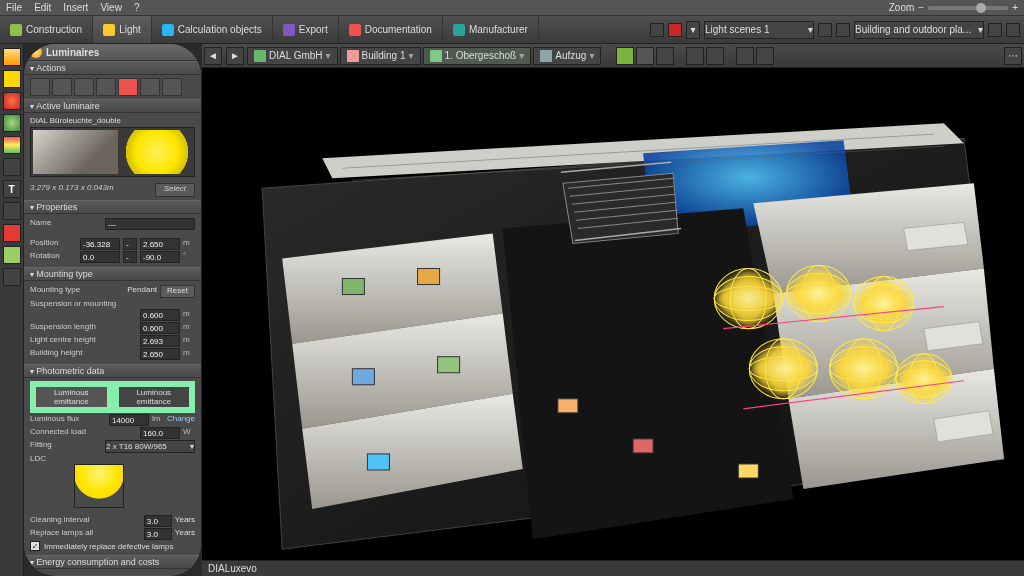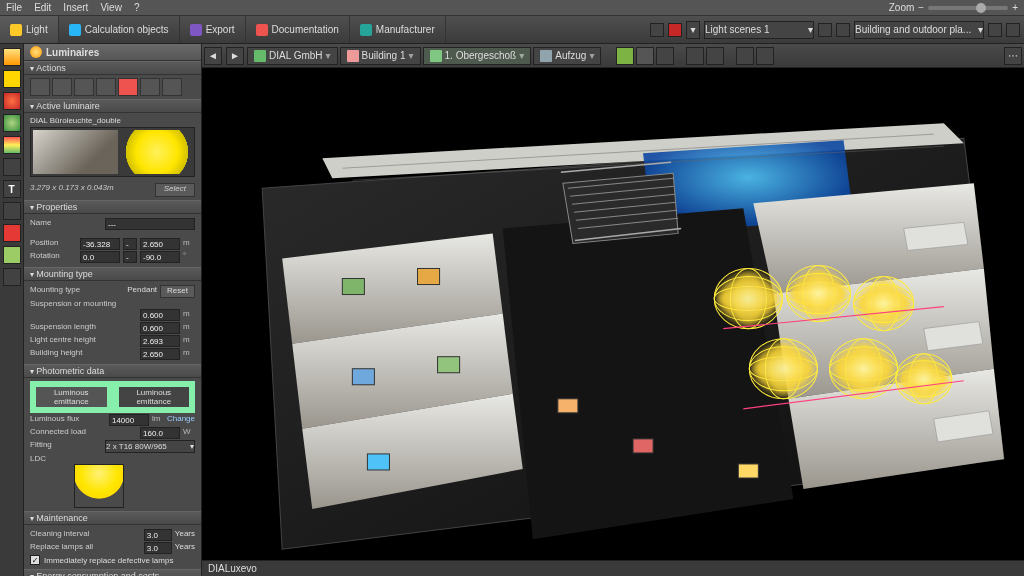--- a/index.html
+++ b/index.html
@@ -14,21 +14,21 @@
   .maintabs .tab.active{background:linear-gradient(#5c5c5c,#494949);}
   .maintabs .spacer{flex:1;}
   .maintabs .right{display:flex;align-items:center;gap:4px;margin-right:4px;}
   .dropdown{background:#444;border:1px solid #222;height:18px;min-width:110px;display:flex;align-items:center;padding:0 0;justify-content:space-between;}
   .dropdown.small{min-width:14px;width:14px;justify-content:center;padding:0;}
   .sq{width:14px;height:14px;border:1px solid #222;}
   .ico{width:12px;height:12px;display:inline-block;}
   .layout{display:flex;height:532px;}
   .toolstrip{width:24px;background:#3a3a3a;border-right:1px solid #222;display:flex;flex-direction:column;align-items:center;padding-top:4px;gap:4px;}
   .toolbtn{width:18px;height:18px;border:1px solid #222;display:flex;align-items:center;justify-content:center;cursor:pointer;}
-  .sidebar{width:178px;background:#555;border-right:1px solid #222;display:flex;flex-direction:column;overflow:hidden;}
+  .sidebar{width:178px;background:#555;border-right:1px solid #222;display:flex;flex-direction:column;overflow:hidden;border-radius:32px;}
   .sidehdr{background:linear-gradient(#6a6a6a,#565656);padding:2px 6px;border-bottom:1px solid #333;font-weight:bold;display:flex;align-items:center;gap:4px;}
   .panelhdr{background:linear-gradient(#5a5a5a,#4a4a4a);padding:1px 6px;border-bottom:1px solid #333;border-top:1px solid #666;font-size:9px;cursor:pointer;}
   .panelhdr::before{content:"▾ ";font-size:8px;}
   .panelbody{padding:3px 6px;background:#4a4a4a;}
   .iconrow{display:flex;gap:2px;flex-wrap:wrap;}
   .iconrow .btn{width:20px;height:18px;border:1px solid #333;background:#555;cursor:pointer;}
   .lumpreview{display:flex;gap:4px;background:#3a3a3a;height:50px;padding:2px;border:1px solid #222;}
   .lumpreview .room{flex:1.2;background:linear-gradient(135deg,#d8d4cc,#6a645a 70%);}
   .lumpreview .bulb{flex:1;background:radial-gradient(circle at 50% 50%,#fff05a 0%,#ffe600 50%,#d3c200 75%,#3a3a3a 76%);}
   .dimline{font-size:8px;color:#ccc;margin-top:6px;display:flex;justify-content:space-between;font-style:italic;}
@@ -68,20 +68,24 @@
   <div class="zoom">
     <span>Zoom</span>
     <span>−</span>
     <div class="track"></div>
     <span>+</span>
   </div>
 </div>
 
 <div class="maintabs">
   <div id="maintabs-holder" style="display:flex;height:100%;">
+      <div class="tab">
+        <span class="ico" style="background:#8bc34a;border-radius:2px"></span>
+        <span>Construction</span>
+      </div>
       <div class="tab active">
         <span class="ico" style="background:#ffca28;border-radius:2px"></span>
         <span>Light</span>
       </div>
       <div class="tab">
         <span class="ico" style="background:#29b6f6;border-radius:2px"></span>
         <span>Calculation objects</span>
       </div>
       <div class="tab">
         <span class="ico" style="background:#7e57c2;border-radius:2px"></span>
@@ -247,21 +251,20 @@
       </div>
       <div class="row">
           <span class="lab">LDC</span>
         </div>
       <div class="ldc">
           <div style="width:40px"></div>
           <div class="graph"></div>
         </div>
     </div>
 
-    <div class="panelhdr">Maintenance</div>
     <div class="panelbody">
       <div class="row">
           <span class="lab">Cleaning interval</span>
           <input class="inp" style="width: 28px;" value="3.0">
           <span style="font-size:8px">Years</span>
         </div>
       <div class="row">
           <span class="lab">Replace lamps all</span>
           <input class="inp" style="width: 28px;" value="3.0">
           <span style="font-size:8px">Years</span>

